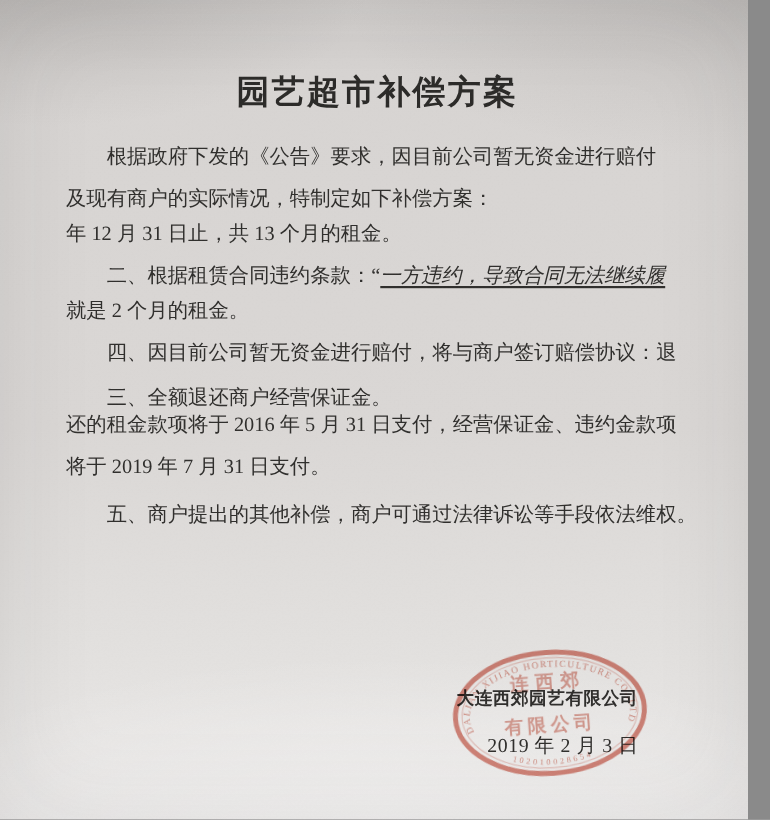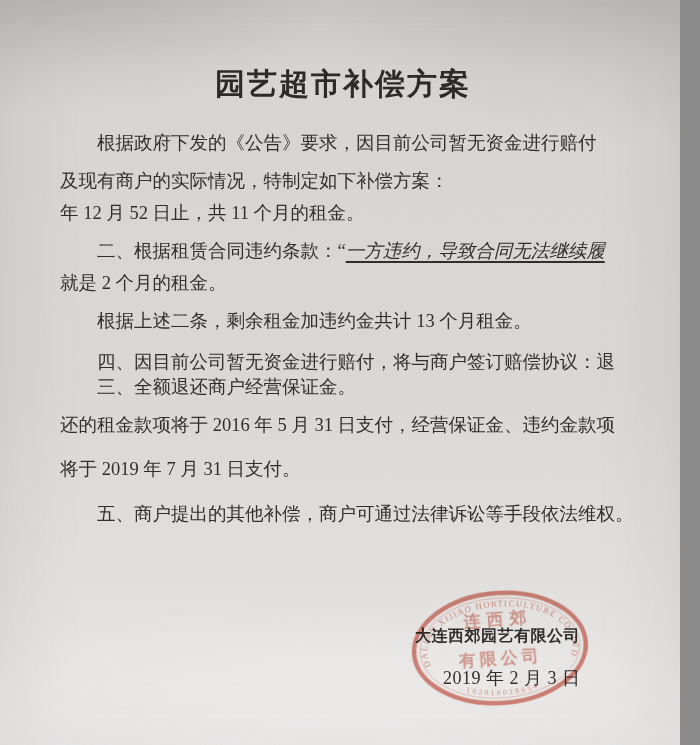--- a/index.html
+++ b/index.html
@@ -61,24 +61,23 @@
 </head>
 <body>
 
 <div class="page">
 
   <h1 class="title">园艺超市补偿方案</h1>
 
   <div class="doc-body">
       <div class="line indent"><span class="run-normal">根据政府下发的《公告》要求，因目前公司暂无资金进行赔付</span></div>
       <div class="line"><span class="run-normal">及现有商户的实际情况，特制定如下补偿方案：</span></div>
-      <div class="line"><span class="run-normal">年 12 月 52 日止，共 11 个月的租金。</span></div>
+      <div class="line"><span class="run-normal">年 12 月 31 日止，共 13 个月的租金。</span></div>
       <div class="line indent"><span class="run-normal">二、根据租赁合同违约条款：“</span><span class="run-quote">一方违约，导致合同无法继续履</span></div>
       <div class="line"><span class="run-normal">就是 2 个月的租金。</span></div>
-      <div class="line indent"><span class="run-normal">根据上述二条，剩余租金加违约金共计 13 个月租金。</span></div>
       <div class="line indent"><span class="run-normal">四、因目前公司暂无资金进行赔付，将与商户签订赔偿协议：退</span></div>
       <div class="line indent"><span class="run-normal">三、全额退还商户经营保证金。</span></div>
       <div class="line"><span class="run-normal">还的租金款项将于 2016 年 5 月 31 日支付，经营保证金、违约金款项</span></div>
       <div class="line"><span class="run-normal">将于 2019 年 7 月 31 日支付。</span></div>
       <div class="line indent"><span class="run-normal">五、商户提出的其他补偿，商户可通过法律诉讼等手段依法维权。</span></div>
     </div>
 
   <div class="sig-company">大连西郊园艺有限公司</div>
   <div class="sig-date">2019 年 2 月 3 日</div>
 

